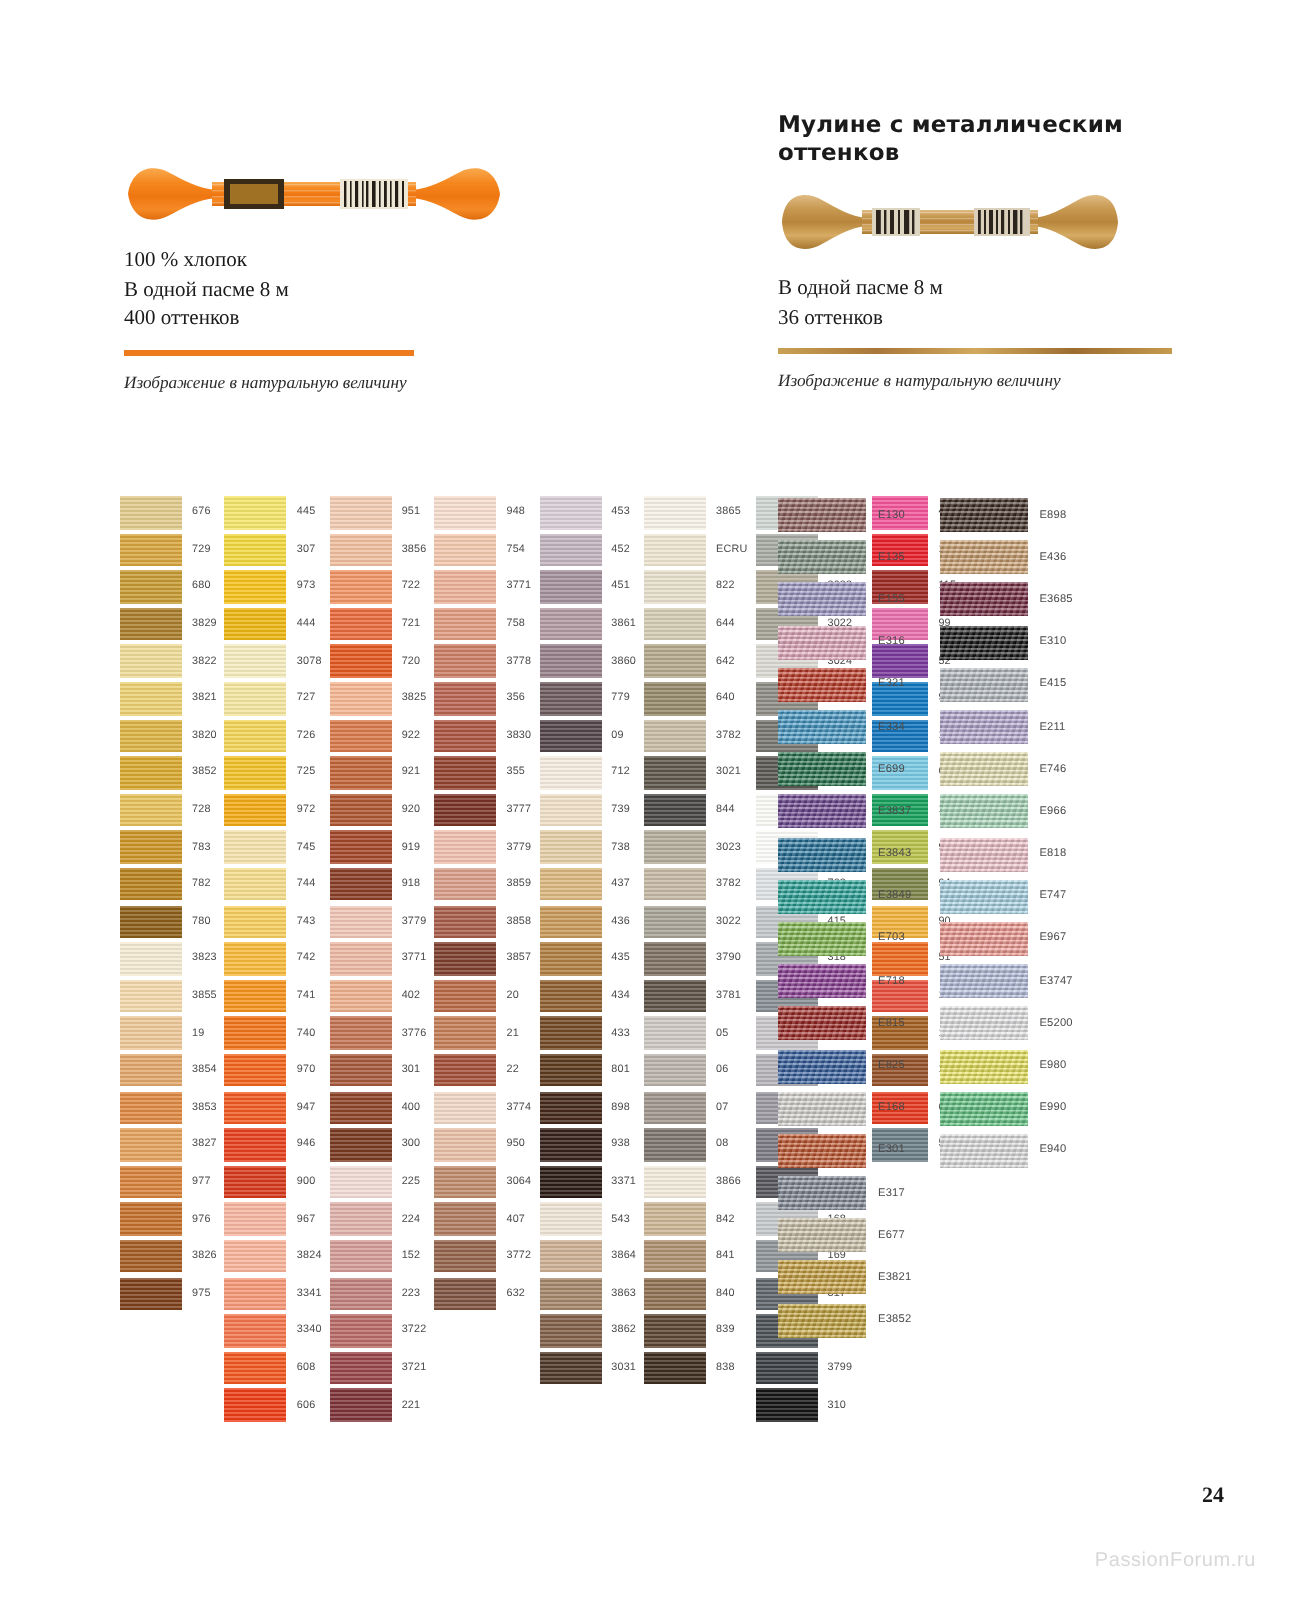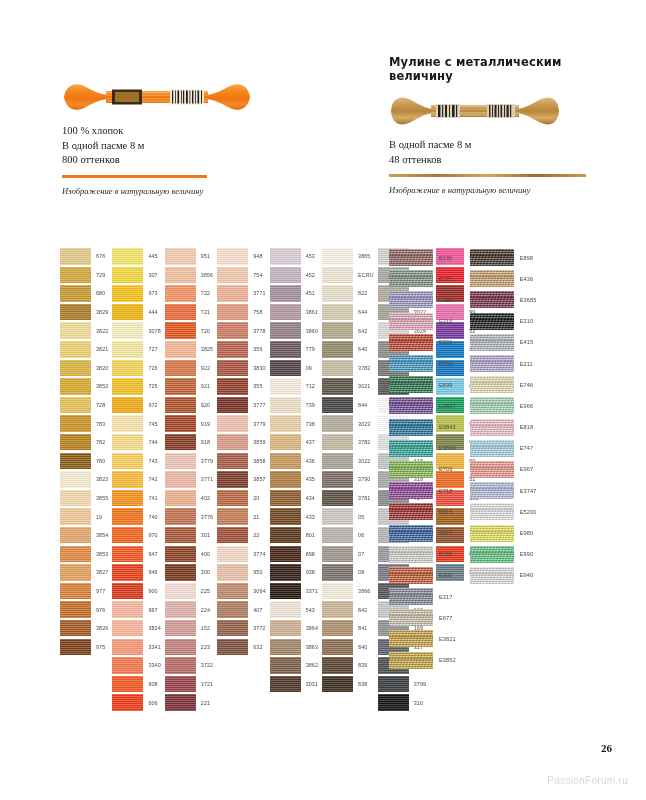--- a/index.html
+++ b/index.html
@@ -140,28 +140,28 @@
             <rect x="130" y="10.5" width="1.4" height="13"></rect>
           <rect x="133" y="10.5" width="0.8" height="13"></rect>
             <rect x="135.5" y="10.5" width="1.6" height="13"></rect>
           <rect x="139" y="10.5" width="1.0" height="13"></rect>
         </g>
       </svg>
     </div>
     <div class="specs" style="margin-top:10px;">
       <div>100 % хлопок</div>
       <div>В одной пасме 8 м</div>
-      <div>800 оттенков</div>
+      <div>400 оттенков</div>
     </div>
     <div class="rule" style="width:145px;background:#ee7a1e;"></div>
     <div class="caption">Изображение в натуральную величину</div>
   </div>
 
   <div class="hdr" style="left:389px;top:55px;width:215px;">
-    <div class="hdr-title">Мулине с металлическим величину</div>
+    <div class="hdr-title">Мулине с металлическим оттенков</div>
     <div class="skein" style="margin-top:11px;">
       <svg width="172" height="34" viewBox="0 0 172 34">
         <defs>
           <linearGradient id="gM" x1="0" y1="0" x2="0" y2="1">
             <stop offset="0%" stop-color="#e0bb84"></stop>
             <stop offset="25%" stop-color="#c89a52"></stop>
             <stop offset="50%" stop-color="#b8853c"></stop>
             <stop offset="75%" stop-color="#d6ab63"></stop>
             <stop offset="100%" stop-color="#a87730"></stop>
           </linearGradient>
@@ -192,21 +192,21 @@
             <rect x="109" y="11" width="1.0" height="12"></rect>
           <rect x="111.5" y="11" width="1.6" height="12"></rect>
             <rect x="115" y="11" width="1.0" height="12"></rect>
           <rect x="117.5" y="11" width="2.2" height="12"></rect>
             <rect x="121" y="11" width="1.2" height="12"></rect>
         </g>
       </svg>
     </div>
     <div class="specs" style="margin-top:10px;">
       <div>В одной пасме 8 м</div>
-      <div>48 оттенков</div>
+      <div>36 оттенков</div>
     </div>
     <div class="rule" style="width:197px;background:linear-gradient(90deg,#c9a154,#a8763a,#d1a95e,#9c6c30,#c49a4e);"></div>
     <div class="caption">Изображение в натуральную величину</div>
   </div>
 
   <div class="grid" id="cotton-grid" style="left:60px;top:247px;">
       <div class="col" style="margin-right: 4px;">
         <div class="cell">
           <div class="sw" style="background: rgb(226, 204, 140);">
             <div class="tex"></div>
@@ -1550,15 +1550,15 @@
         </div>
         <div class="cell">
           <div class="sw metal" style="background: rgb(226, 226, 226);">
             <div class="tex"></div>
           </div>
           <div class="lbl">E940</div>
         </div>
       </div>
     </div>
 
-  <div class="pageno">26</div>
+  <div class="pageno">24</div>
   <div class="watermark">PassionForum.ru</div>
 </div>
 
 </body></html>

